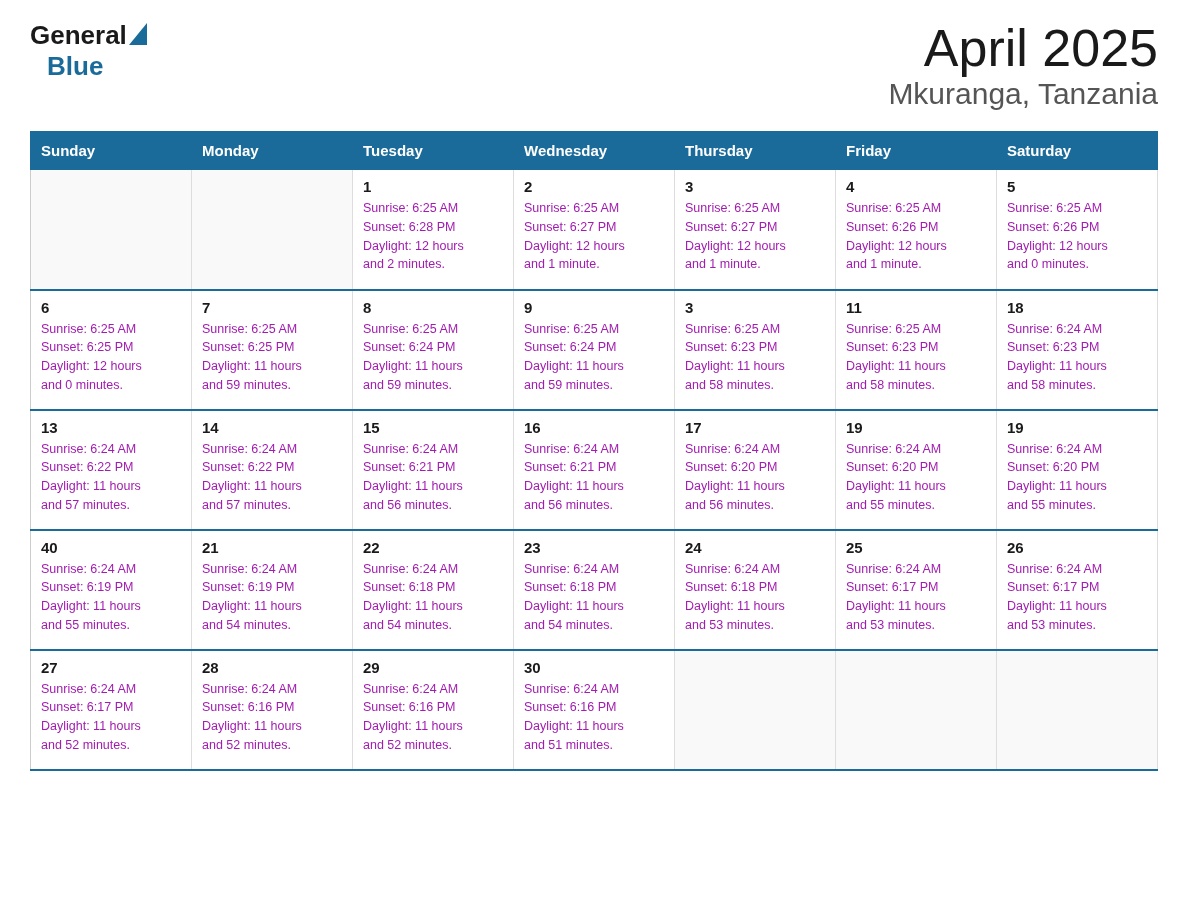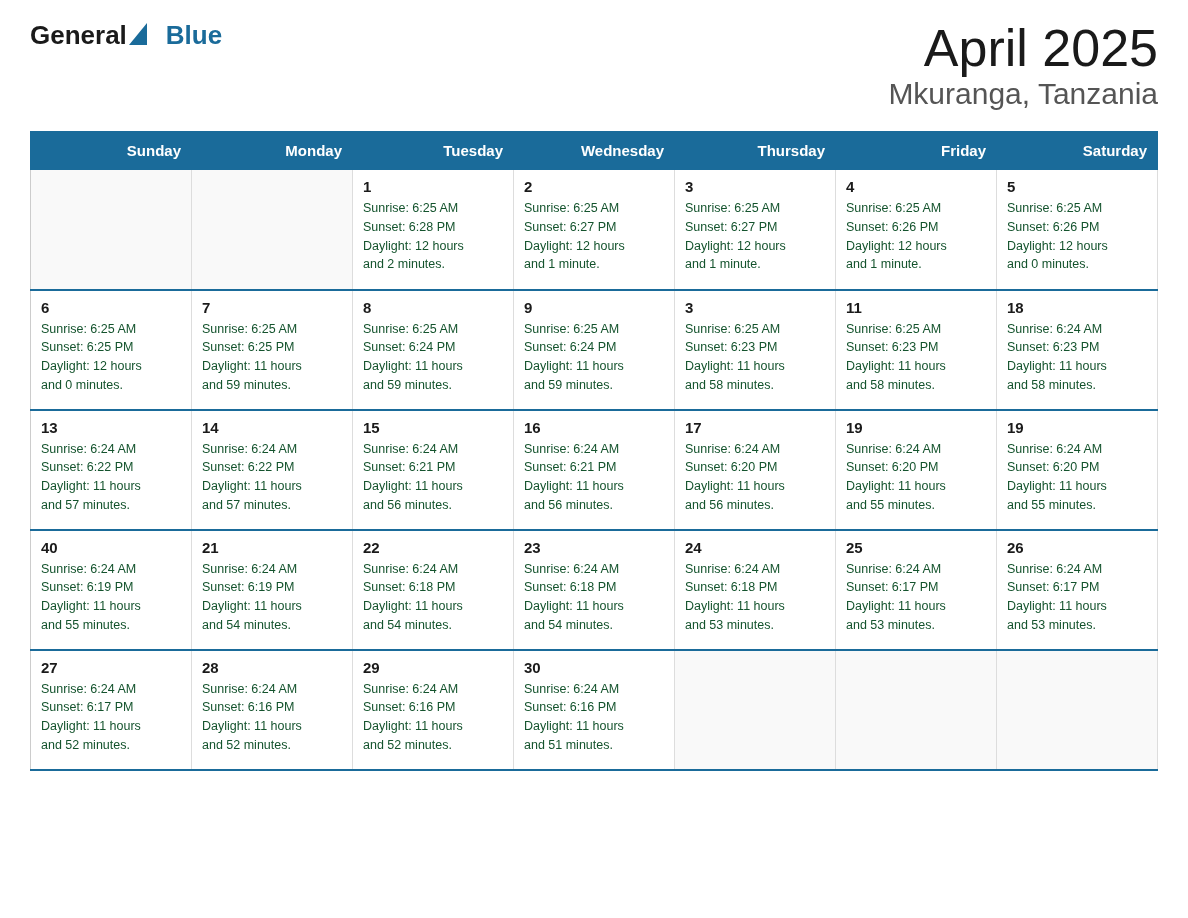--- a/index.html
+++ b/index.html
@@ -11,21 +11,21 @@
       padding: 20px 30px;
     }
     .header {
       display: flex;
       justify-content: space-between;
       align-items: flex-start;
       margin-bottom: 20px;
     }
     .logo {
       display: flex;
-      flex-direction: row;
+      flex-direction: column;
       align-items: flex-start;
     }
     .logo-top {
       display: flex;
       align-items: center;
       font-size: 26px;
       font-weight: bold;
       color: #1a1a1a;
     }
     .logo-general { color: #1a1a1a; }
@@ -61,42 +61,42 @@
       width: 100%;
       border-collapse: collapse;
       border: 1px solid #ccc;
     }
     .calendar th {
       background-color: #1a6b9a;
       color: #fff;
       font-size: 15px;
       font-weight: bold;
       padding: 10px 10px;
-      text-align: right;
+      text-align: left;
       border: 1px solid #1a6b9a;
     }
     .calendar td {
       width: calc(100% / 7);
       vertical-align: top;
       padding: 8px 10px;
       border: 1px solid #ddd;
       font-size: 12.5px;
       color: #222;
       min-height: 110px;
       height: 120px;
     }
     .day-num {
       font-size: 15px;
       font-weight: bold;
       color: #1a1a1a;
       display: block;
       margin-bottom: 4px;
     }
     .day-info {
-      color: #14532d;
+      color: #a21caf;
       font-size: 12.5px;
       line-height: 1.5;
     }
     .calendar tr td:first-child {
       border-left: 1px solid #ccc;
     }
     .calendar tbody tr {
       border-bottom: 2px solid #1a6b9a;
     }
     .empty-cell {

